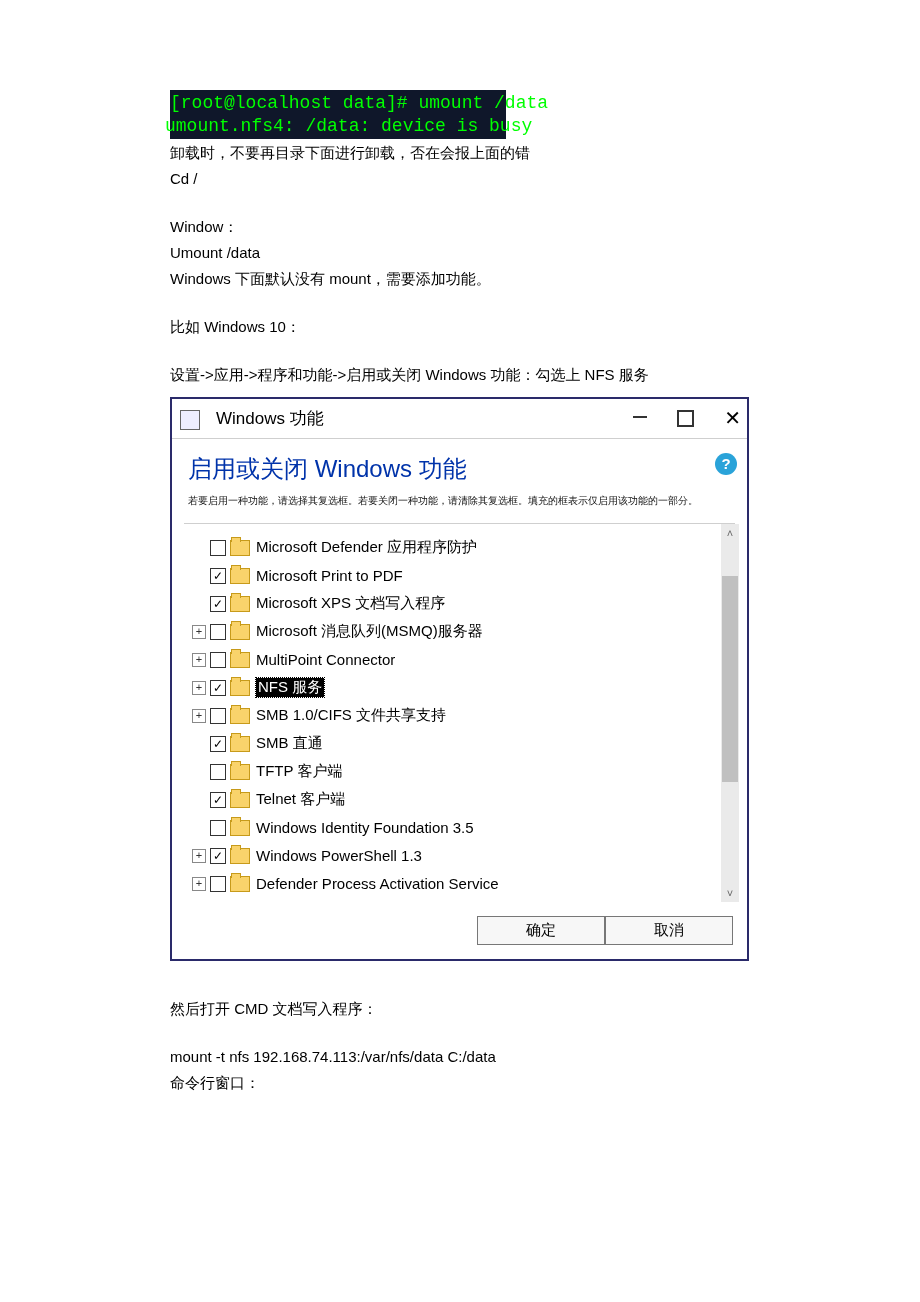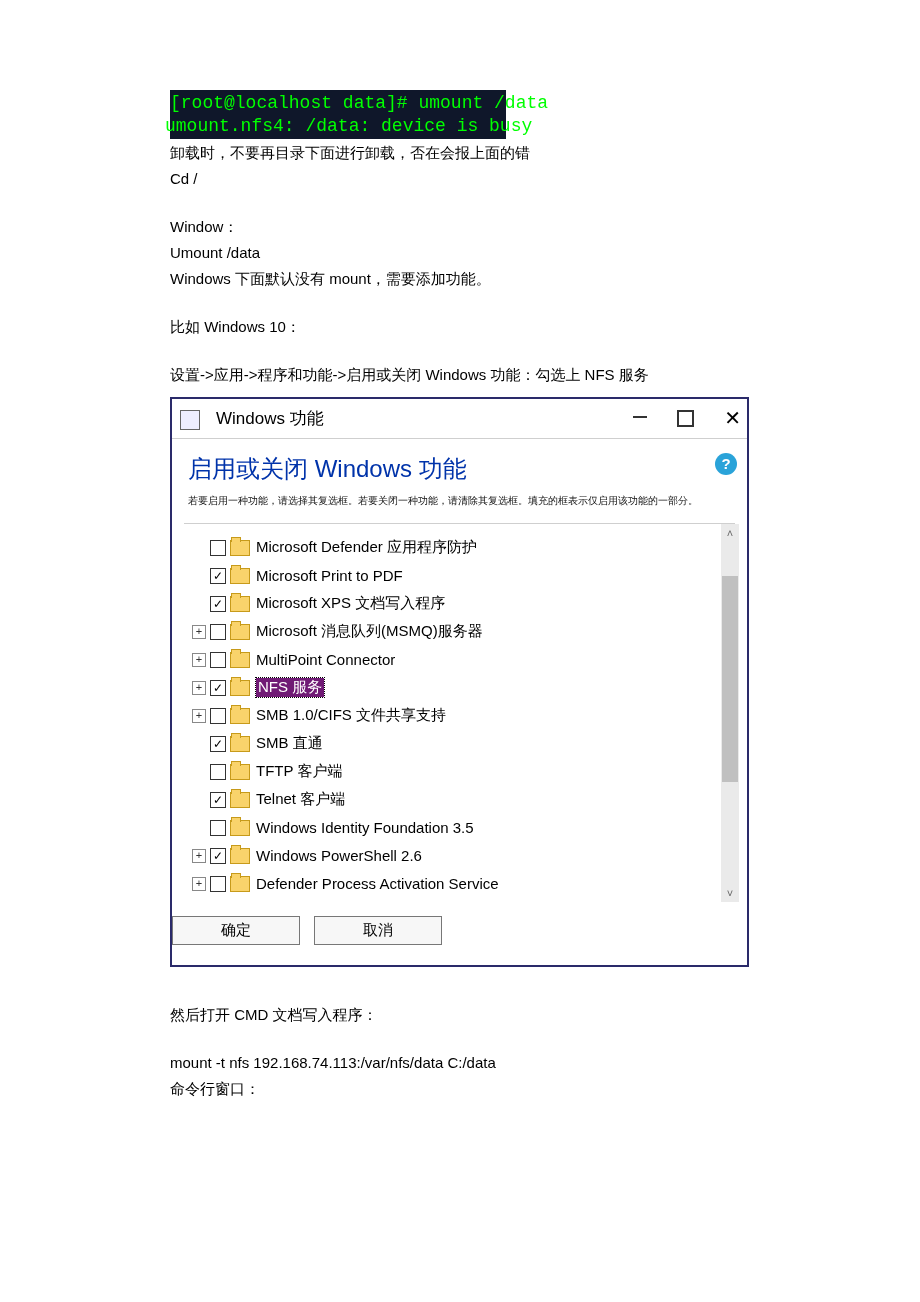--- a/index.html
+++ b/index.html
@@ -183,21 +183,21 @@
     width: 8px;
     height: 4px;
     background: #f9d36b;
     border: 1px solid #c79a1a;
     border-bottom: none;
   }
   .item-label {
     white-space: nowrap;
   }
   .item-label.selected {
-    background: #701a75;
+    background: #000000;
     color: #fff;
     padding: 0 2px;
     outline: 1px dotted #000;
   }
   .scroll-track {
     position: absolute;
     right: -4px;
     top: 0;
     width: 18px;
     bottom: 0;
@@ -220,22 +220,22 @@
   .scroll-thumb {
     position: absolute;
     right: 1px;
     width: 16px;
     top: 52px;
     height: 206px;
     background: #c0c0c0;
   }
   .button-row {
     display: flex;
-    gap: 14px;
-    padding: 14px 14px 20px 0;
+    justify-content: flex-end;
+    padding: 14px 14px 14px 0;
   }
   .winbtn {
     min-width: 90px;
     padding: 4px 18px;
     border: 1px solid #777;
     background: #f7f7f7;
     font-size: 15px;
     cursor: pointer;
     text-align: center;
   }
@@ -343,21 +343,21 @@
           <div class="tree-row">
             <span class="expander-gap"></span>
             <span class="chk"></span>
             <span class="folder"></span>
             <span class="item-label">Windows Identity Foundation 3.5</span>
           </div>
           <div class="tree-row">
             <span class="expander">+</span>
             <span class="chk checked"></span>
             <span class="folder"></span>
-            <span class="item-label">Windows PowerShell 2.6</span>
+            <span class="item-label">Windows PowerShell 1.3</span>
           </div>
           <div class="tree-row">
             <span class="expander">+</span>
             <span class="chk"></span>
             <span class="folder"></span>
             <span class="item-label">Defender Process Activation Service</span>
           </div>
         </div>
       <div class="scroll-track">
         <div class="scroll-up">˄</div>

